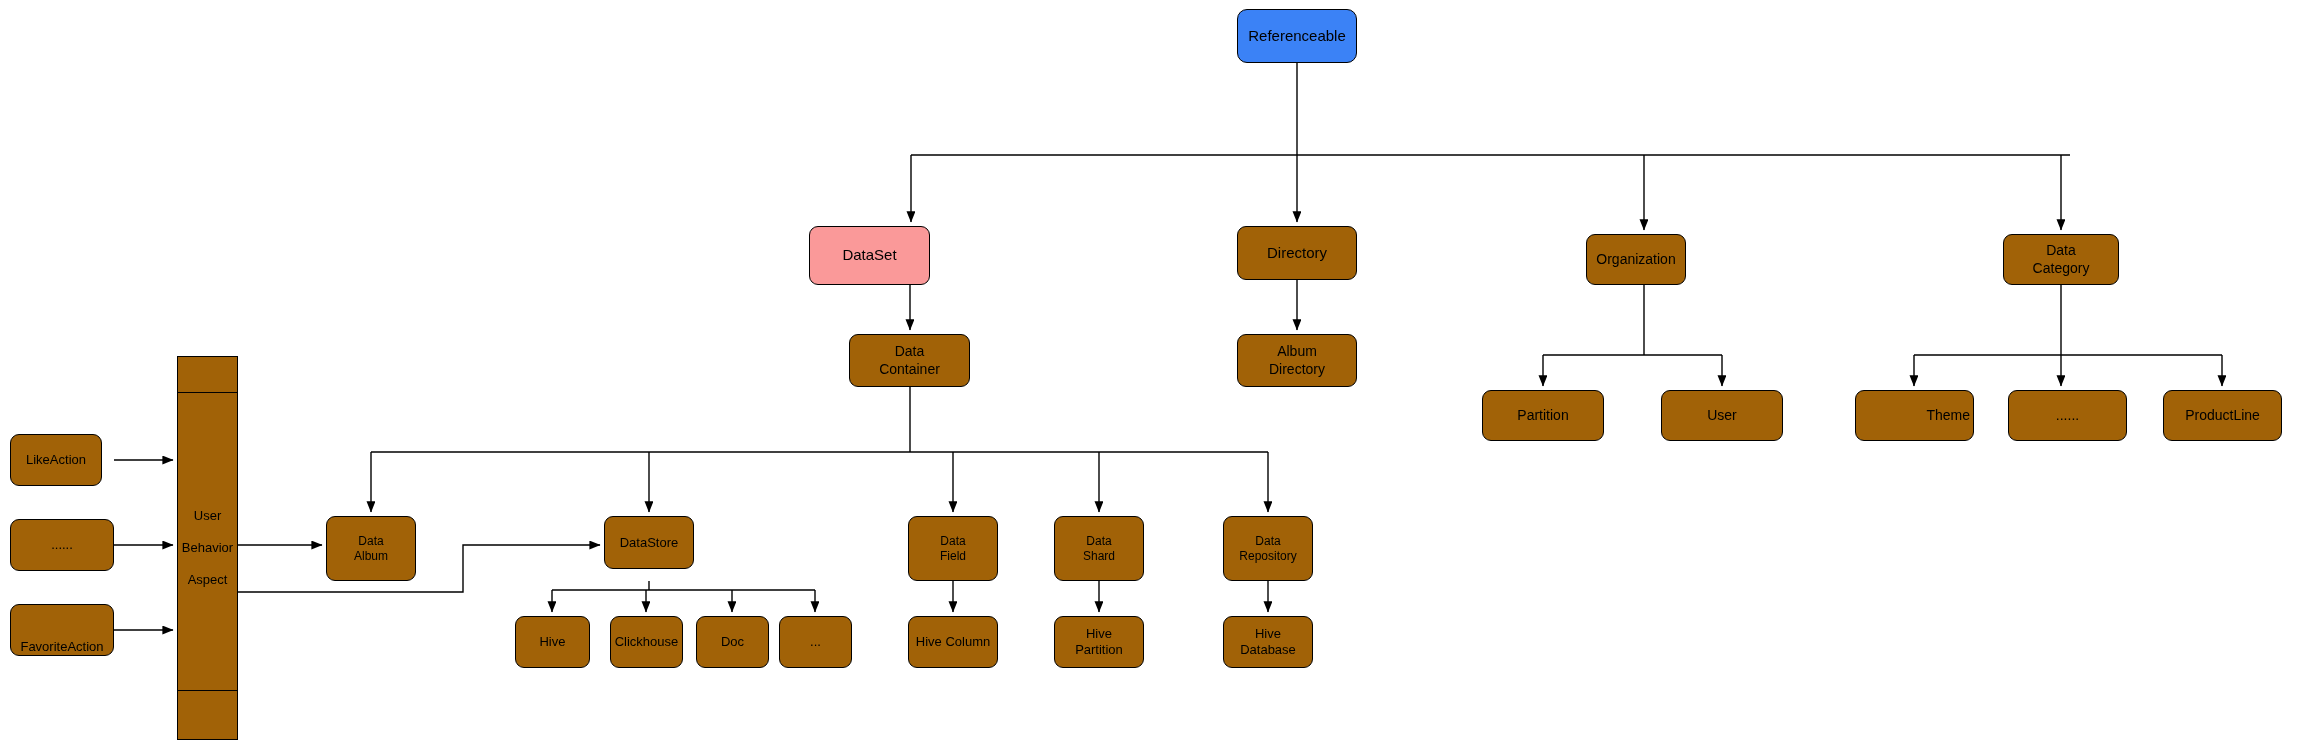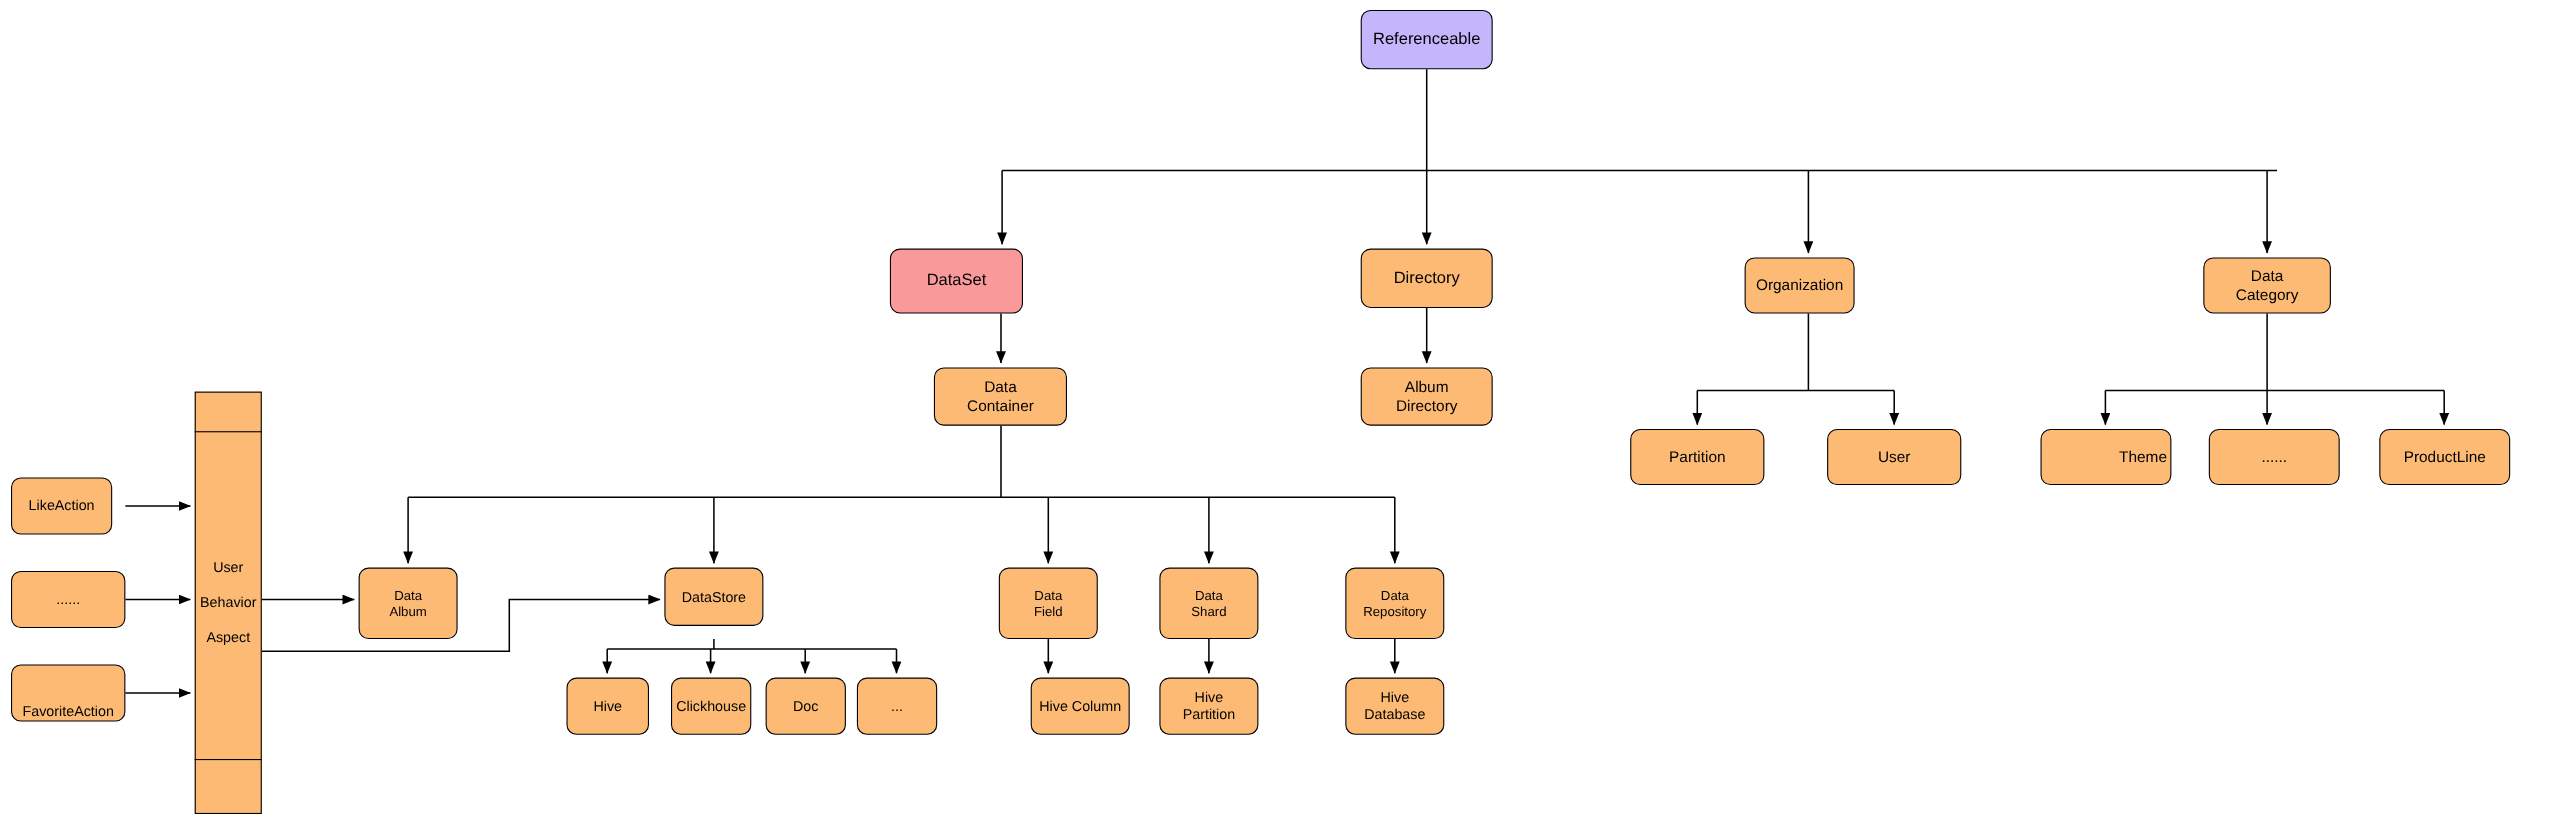--- a/index.html
+++ b/index.html
@@ -21,21 +21,21 @@
     top: 0;
     width: 2318px;
     height: 744px;
     pointer-events: none;
   }
   .node {
     position: absolute;
     box-sizing: border-box;
     border: 1px solid #000000;
     border-radius: 9px;
-    background: #fdba74;
+    background: #a16207;
     display: flex;
     align-items: center;
     justify-content: center;
     text-align: center;
     color: #000000;
     line-height: 1.22;
     white-space: pre-line;
     z-index: 2;
   }
   .node.hl {
@@ -101,21 +101,21 @@
         <path d="M646,590 L646,612" fill="none" stroke="#000000" stroke-width="1.4" marker-end="url(#arrowhead)"></path>
         <path d="M732,590 L732,612" fill="none" stroke="#000000" stroke-width="1.4" marker-end="url(#arrowhead)"></path>
         <path d="M815,590 L815,612" fill="none" stroke="#000000" stroke-width="1.4" marker-end="url(#arrowhead)"></path>
         <path d="M953,581 L953,612" fill="none" stroke="#000000" stroke-width="1.4" marker-end="url(#arrowhead)"></path>
         <path d="M1099,581 L1099,612" fill="none" stroke="#000000" stroke-width="1.4" marker-end="url(#arrowhead)"></path>
         <path d="M1268,581 L1268,612" fill="none" stroke="#000000" stroke-width="1.4" marker-end="url(#arrowhead)"></path>
       </g>
   </svg>
 
   <div id="node-layer">
-      <div class="node hl" style="left: 1237px; top: 9px; width: 120px; height: 54px; font-size: 15px; background: #c4b5fd;"><span class="node-label">Referenceable</span></div>
+      <div class="node hl" style="left: 1237px; top: 9px; width: 120px; height: 54px; font-size: 15px; background: #3b82f6; border-radius: 10px;"><span class="node-label">Referenceable</span></div>
       <div class="node hl" style="left: 809px; top: 226px; width: 121px; height: 59px; font-size: 15px; background: rgb(250, 153, 153);"><span class="node-label">DataSet</span></div>
       <div class="node" style="left: 1237px; top: 226px; width: 120px; height: 54px; font-size: 15px;"><span class="node-label">Directory</span></div>
       <div class="node" style="left: 1586px; top: 234px; width: 100px; height: 51px; font-size: 14px;"><span class="node-label">Organization</span></div>
       <div class="node" style="left: 2003px; top: 234px; width: 116px; height: 51px; font-size: 14px;"><span class="node-label">Data
 Category</span></div>
       <div class="node" style="left: 849px; top: 334px; width: 121px; height: 53px; font-size: 14px;"><span class="node-label">Data
 Container</span></div>
       <div class="node" style="left: 1237px; top: 334px; width: 120px; height: 53px; font-size: 14px;"><span class="node-label">Album
 Directory</span></div>
       <div class="node" style="left: 1482px; top: 390px; width: 122px; height: 51px; font-size: 14px;"><span class="node-label">Partition</span></div>
@@ -137,21 +137,21 @@
       <div class="node" style="left: 908px; top: 516px; width: 90px; height: 65px; font-size: 12px;"><span class="node-label">Data
 Field</span></div>
       <div class="node" style="left: 1054px; top: 516px; width: 90px; height: 65px; font-size: 12px;"><span class="node-label">Data
 Shard</span></div>
       <div class="node" style="left: 1223px; top: 516px; width: 90px; height: 65px; font-size: 12px;"><span class="node-label">Data
 Repository</span></div>
       <div class="node" style="left: 515px; top: 616px; width: 75px; height: 52px; font-size: 13px;"><span class="node-label">Hive</span></div>
       <div class="node" style="left: 610px; top: 616px; width: 73px; height: 52px; font-size: 13px;"><span class="node-label">Clickhouse</span></div>
       <div class="node" style="left: 696px; top: 616px; width: 73px; height: 52px; font-size: 13px;"><span class="node-label">Doc</span></div>
       <div class="node" style="left: 779px; top: 616px; width: 73px; height: 52px; font-size: 13px;"><span class="node-label">...</span></div>
-      <div class="node" style="left: 937px; top: 616px; width: 90px; height: 52px; font-size: 13px;"><span class="node-label">Hive Column</span></div>
+      <div class="node" style="left: 908px; top: 616px; width: 90px; height: 52px; font-size: 13px;"><span class="node-label">Hive Column</span></div>
       <div class="node" style="left: 1054px; top: 616px; width: 90px; height: 52px; font-size: 13px;"><span class="node-label">Hive
 Partition</span></div>
       <div class="node" style="left: 1223px; top: 616px; width: 90px; height: 52px; font-size: 13px;"><span class="node-label">Hive
 Database</span></div>
     </div>
   <div id="divider-layer">
       <div class="divider" style="left: 177px; top: 392px; width: 61px;"></div>
       <div class="divider" style="left: 177px; top: 690px; width: 61px;"></div>
     </div>
 

